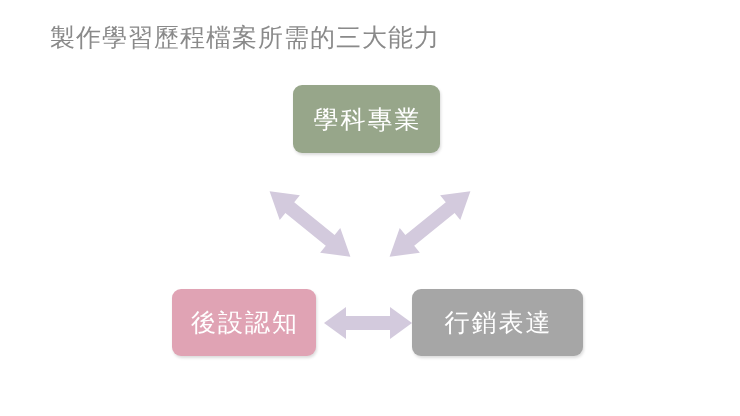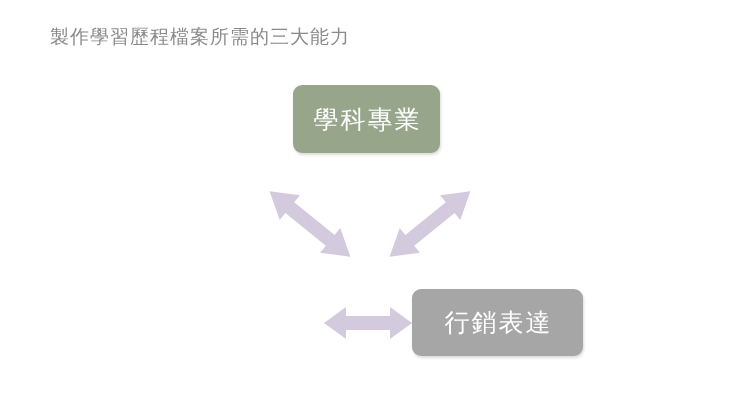--- a/index.html
+++ b/index.html
@@ -14,21 +14,21 @@
     position: relative;
     width: 740px;
     height: 416px;
     background: #ffffff;
     overflow: hidden;
   }
   .slide-title {
     position: absolute;
     left: 50px;
     top: 20px;
-    font-size: 19px;
+    font-size: 25px;
     line-height: 34px;
     color: #8a8a8a;
     letter-spacing: 1px;
     white-space: nowrap;
     font-weight: 400;
   }
   .node {
     position: absolute;
     display: flex;
     align-items: center;
@@ -111,18 +111,21 @@
   </svg>
 
   <svg class="arrow-svg" id="arrow-bottom-horizontal" viewBox="0 0 92 40">
     <polygon points="2,20 24,4 24,13 68,13 68,4 90,20 68,36 68,27 24,27 24,36" fill="#d3cadd"></polygon>
   </svg>
 
   <div class="node" id="node-subject">
     <span class="node-label">學科專業</span>
   </div>
 
+  <div class="node" id="node-metacognition">
+    <span class="node-label">後設認知</span>
+  </div>
 
   <div class="node" id="node-marketing">
     <span class="node-label">行銷表達</span>
   </div>
 
 </div>
 
 </body></html>

